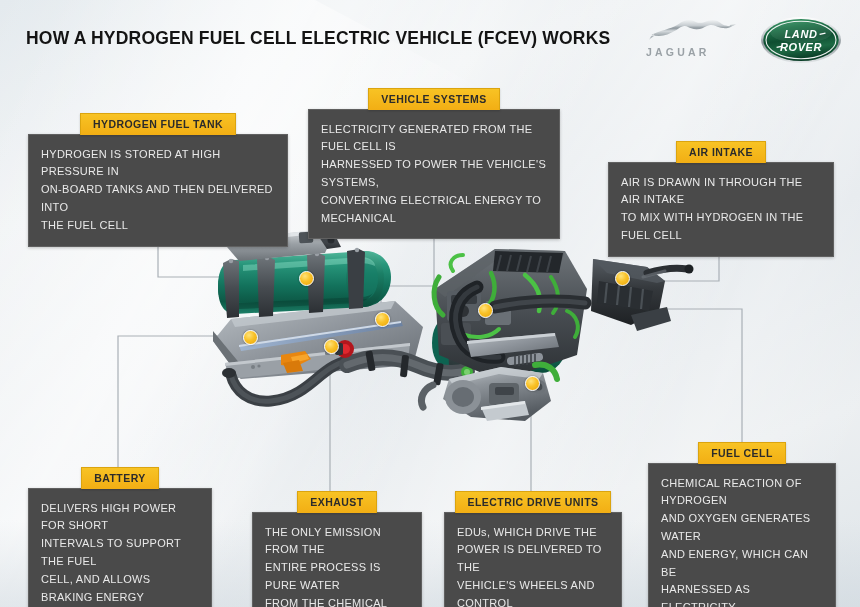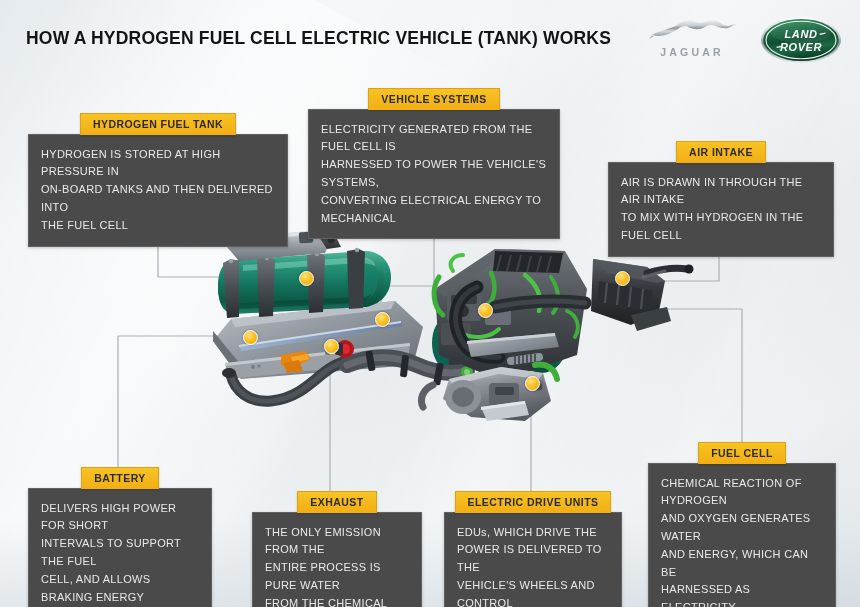--- a/index.html
+++ b/index.html
@@ -30,21 +30,21 @@
   
   #title{
     position:absolute;left:26px;top:28px;
     font-size:17.5px;font-weight:bold;letter-spacing:.2px;
     color:#141414;white-space:nowrap;
   }
   
   #logos{position:absolute;right:18px;top:14px;display:flex;align-items:center;gap:22px;}
   .jag{width:92px;height:52px;position:relative;}
   .jag .leaper{position:absolute;left:2px;top:0;width:88px;height:30px;}
-  .jag .word{position:absolute;left:0;top:32px;width:92px;text-align:center;
+  .jag .word{position:absolute;left:0;top:32px;width:92px;text-align:left;
     font-size:10.5px;letter-spacing:3.2px;color:#9aa1a6;font-weight:bold;}
   .lr{width:82px;height:50px;position:relative;}
 
   
   #illus{position:absolute;left:195px;top:215px;width:500px;height:215px;}
 
   
   .conn{position:absolute;pointer-events:none;}
   .conn path, .conn line{stroke:#a9b0b6;stroke-width:1.2;fill:none;}
 
@@ -78,21 +78,21 @@
 </head>
 <body>
 
 <div id="stage">
 
   <div class="sheen a"></div>
   <div class="sheen b"></div>
   <div class="sheen c"></div>
   <div class="sheen d"></div>
 
-  <div id="title">HOW A HYDROGEN FUEL CELL ELECTRIC VEHICLE (TANK) WORKS</div>
+  <div id="title">HOW A HYDROGEN FUEL CELL ELECTRIC VEHICLE (FCEV) WORKS</div>
 
   <div id="logos">
     <div class="jag">
       <svg class="leaper" viewBox="0 0 200 62">
         <defs>
           <linearGradient id="chrome" x1="0" y1="0" x2="0" y2="1">
             <stop offset="0%" stop-color="#f2f4f5"></stop>
             <stop offset="35%" stop-color="#c7cdd1"></stop>
             <stop offset="52%" stop-color="#8e979d"></stop>
             <stop offset="70%" stop-color="#d5dadd"></stop>

